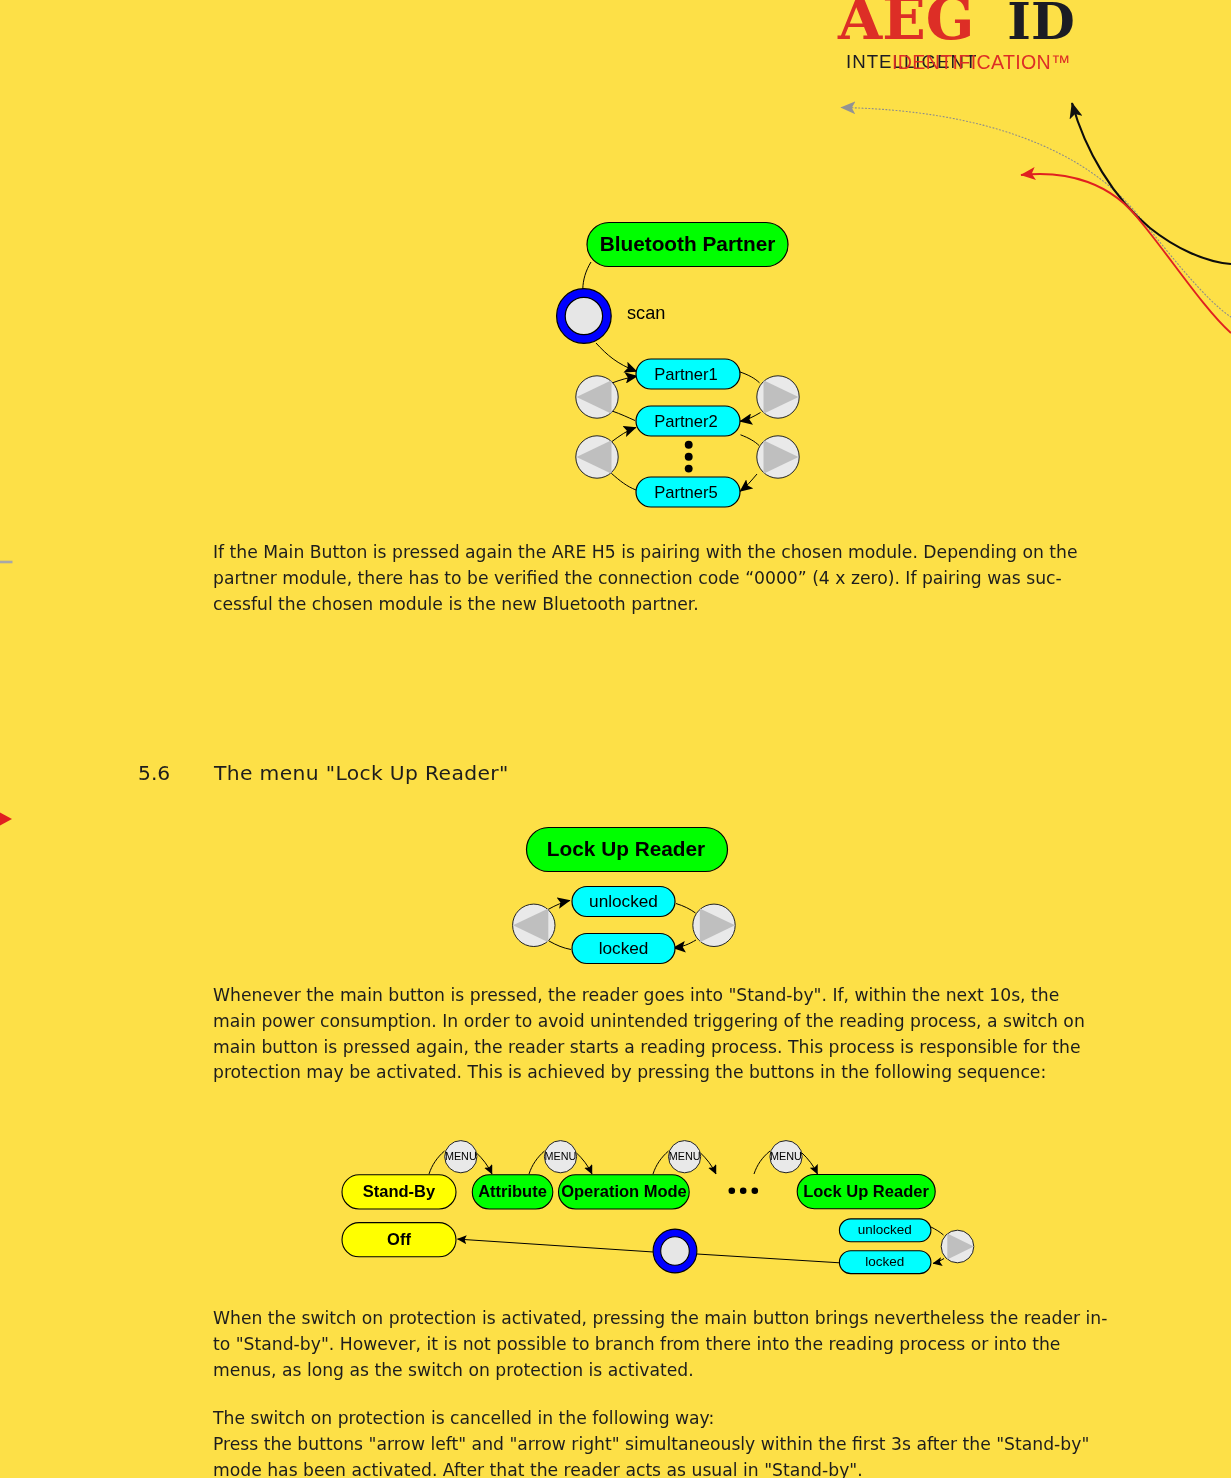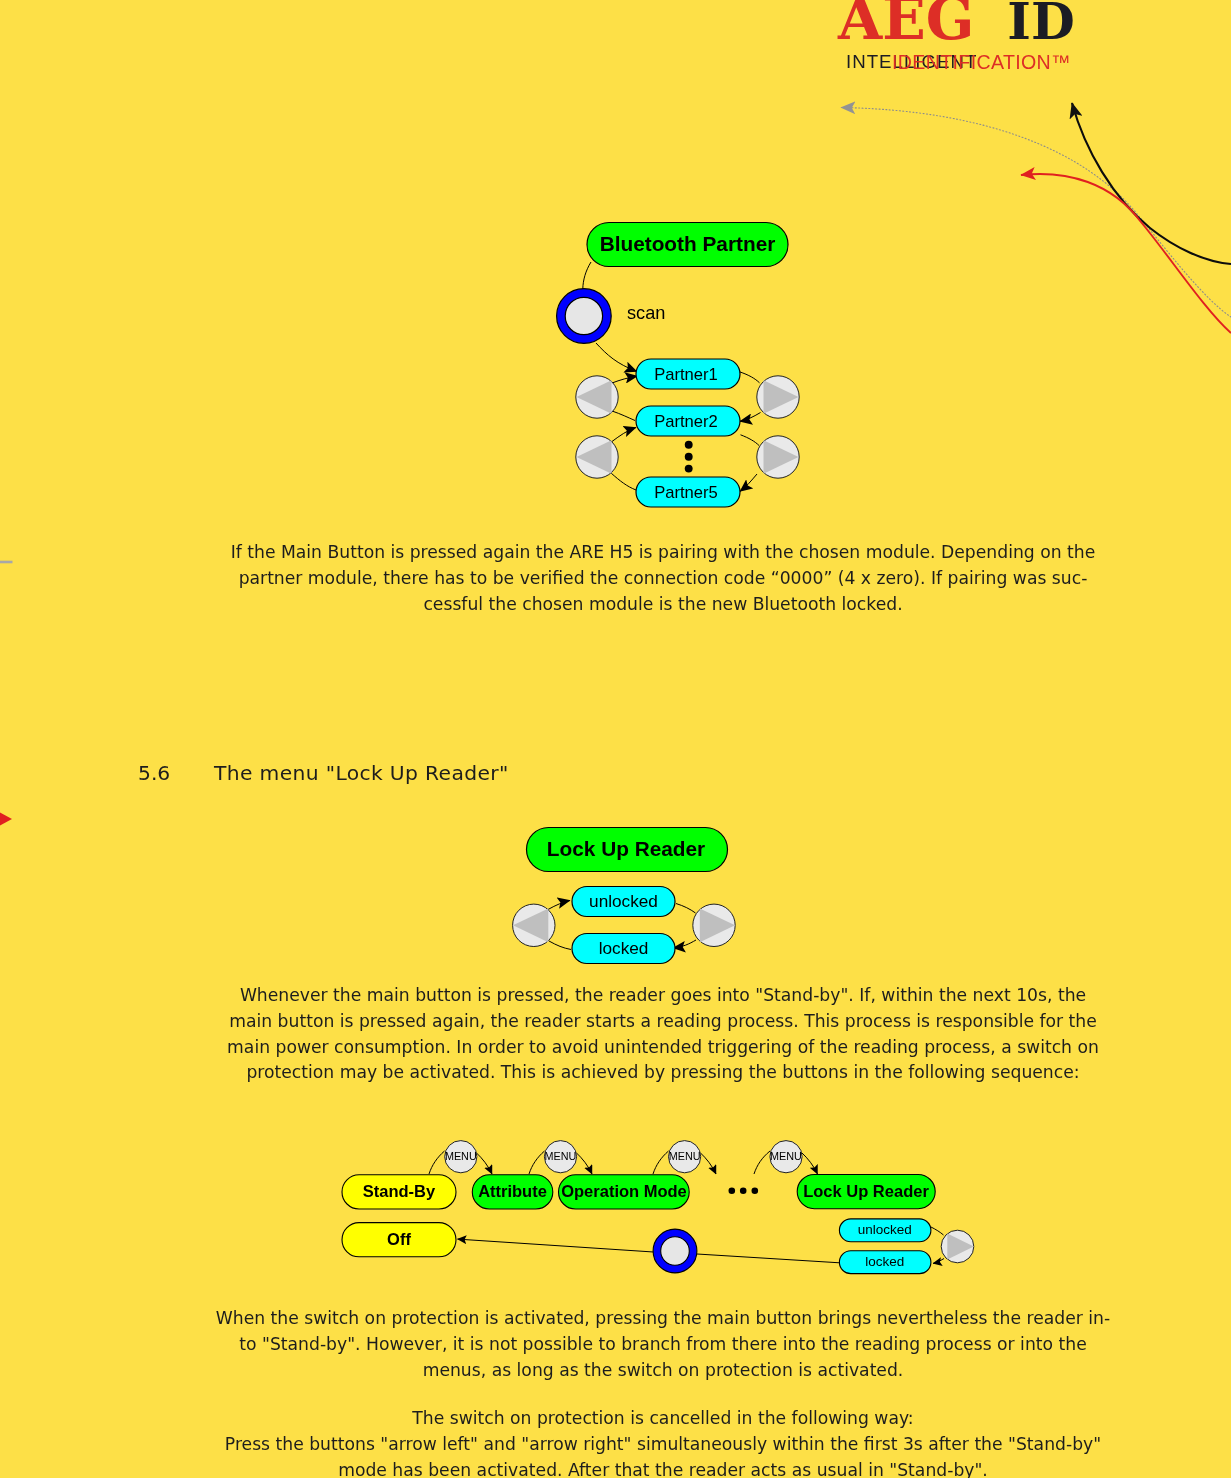--- a/index.html
+++ b/index.html
@@ -16,21 +16,21 @@
      font-family:"DejaVu Serif",serif;font-weight:bold;font-size:57px;line-height:59px;}
   #logo-aeg{color:#dd2e26;}
   #logo-id{color:#1c1c24;margin-left:33px;font-size:50.5px;}
   #logo-sub{position:absolute;left:0px;top:53px;height:22px;white-space:nowrap;}
   #tag-black{position:absolute;left:8px;top:0;font-family:"Liberation Sans",sans-serif;
      font-size:18.7px;letter-spacing:1.0px;color:#1c1c24;white-space:nowrap;line-height:18px;}
   #tag-red{position:absolute;left:54px;top:0;font-family:"Liberation Sans",sans-serif;
      font-weight:normal;font-size:19.6px;letter-spacing:0.35px;color:#dd2e26;white-space:nowrap;line-height:18px;}
 
   
-  .para{position:absolute;left:213px;width:900px;color:#1d1d1d;text-align:center;}
+  .para{position:absolute;left:213px;width:900px;color:#1d1d1d;text-align:left;}
   .tline{font-size:17.2px;line-height:25.8px;white-space:nowrap;}
   .sec-num{position:absolute;left:138px;font-size:20.3px;color:#1d1d1d;}
   .sec-title{position:absolute;left:214px;font-size:20.3px;color:#1d1d1d;letter-spacing:0.35px;}
 
   svg{display:block;}
 </style>
 </head>
 <body>
 
 <div id="page">
@@ -243,30 +243,30 @@
 
     <g>
       <circle cx="957.5" cy="1246.5" r="16.3" fill="#e9e9e9" stroke="#222" stroke-width="1"></circle>
       <path d="M947.3,1233.6 L947.3,1259.4 L973.8,1246.5 Z" fill="#bfbfbf"></path>
     </g>
   </svg>
 
   <div class="para" id="p1" style="top:540px;">
     <div class="tline">If the Main Button is pressed again the ARE H5 is pairing with the chosen module. Depending on the</div>
     <div class="tline">partner module, there has to be verified the connection code “0000” (4 x zero). If pairing was suc-</div>
-    <div class="tline">cessful the chosen module is the new Bluetooth locked.</div>
+    <div class="tline">cessful the chosen module is the new Bluetooth partner.</div>
   </div>
 
   <div class="sec-num" id="secnum" style="top:761px;">5.6</div>
   <div class="sec-title" id="sectitle" style="top:761px;">The menu "Lock Up Reader"</div>
 
   <div class="para" id="p2" style="top:983px;">
     <div class="tline">Whenever the main button is pressed, the reader goes into "Stand-by". If, within the next 10s, the</div>
+    <div class="tline">main power consumption. In order to avoid unintended triggering of the reading process, a switch on</div>
     <div class="tline">main button is pressed again, the reader starts a reading process. This process is responsible for the</div>
-    <div class="tline">main power consumption. In order to avoid unintended triggering of the reading process, a switch on</div>
     <div class="tline">protection may be activated. This is achieved by pressing the buttons in the following sequence:</div>
   </div>
   <div class="para" id="p3" style="top:1306px;">
     <div class="tline">When the switch on protection is activated, pressing the main button brings nevertheless the reader in-</div>
     <div class="tline">to "Stand-by". However, it is not possible to branch from there into the reading process or into the</div>
     <div class="tline">menus, as long as the switch on protection is activated.</div>
   </div>
   <div class="para" id="p4" style="top:1406px;">
     <div class="tline">The switch on protection is cancelled in the following way:</div>
     <div class="tline">Press the buttons "arrow left" and "arrow right" simultaneously within the first 3s after the "Stand-by"</div>

